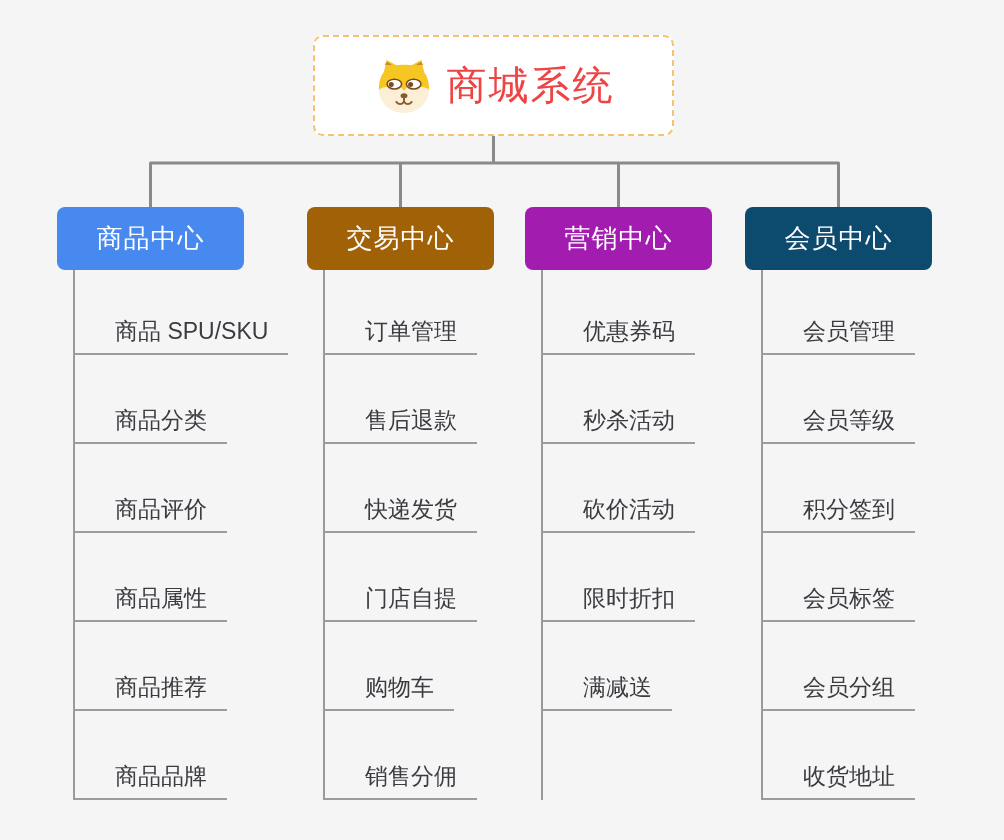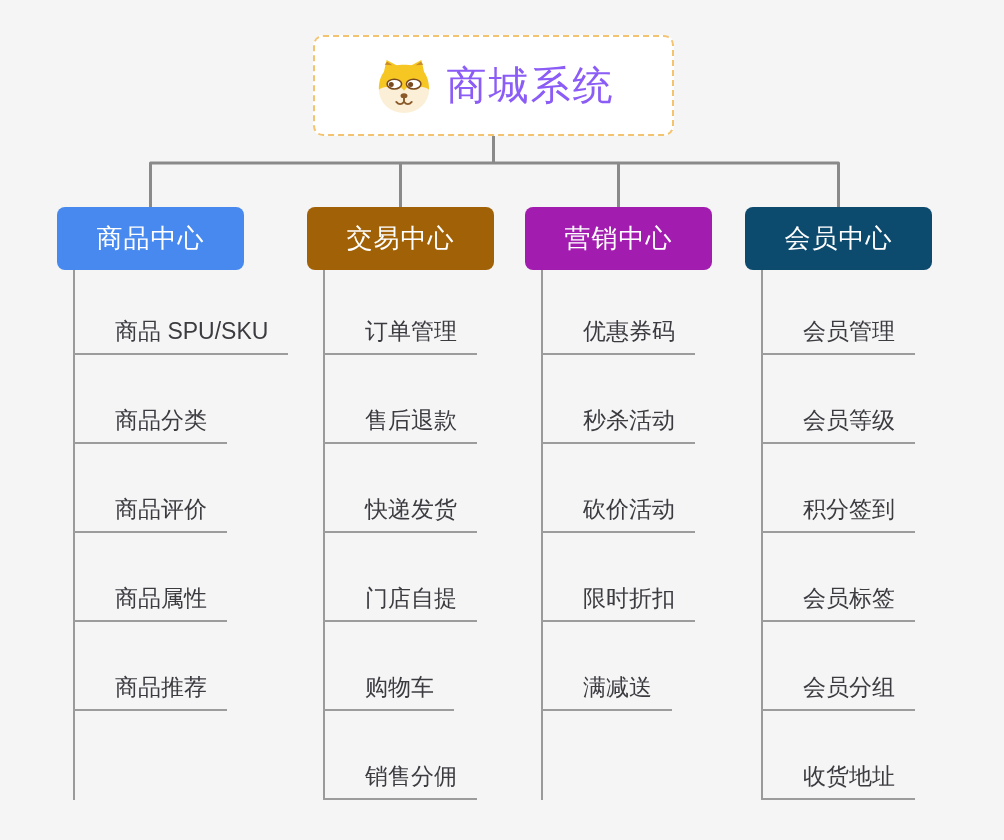--- a/index.html
+++ b/index.html
@@ -33,21 +33,21 @@
     border-radius: 10px;
     display: flex;
     align-items: center;
     justify-content: center;
     gap: 12px;
     cursor: pointer;
   }
   .root-title {
     font-size: 40px;
     letter-spacing: 2px;
-    color: #8b5cf6;
+    color: #ef4444;
     white-space: nowrap;
   }
   .dog-icon {
     width: 62px;
     height: 58px;
     display: inline-block;
     flex: 0 0 auto;
   }
   
   .branch {
@@ -152,20 +152,23 @@
         </div>
         <div class="leaf">
           <span class="leaf-text">商品评价</span>
         </div>
         <div class="leaf">
           <span class="leaf-text">商品属性</span>
         </div>
         <div class="leaf">
           <span class="leaf-text">商品推荐</span>
         </div>
+        <div class="leaf">
+          <span class="leaf-text">商品品牌</span>
+        </div>
       </div>
     </div>
     <div class="branch" style="left: 307px;">
       <div class="branch-box" style="background: #a16207;">
         <span class="branch-label">交易中心</span>
       </div>
       <div class="spine"></div>
       <div class="items">
         <div class="leaf first">
           <span class="leaf-text">订单管理</span>

